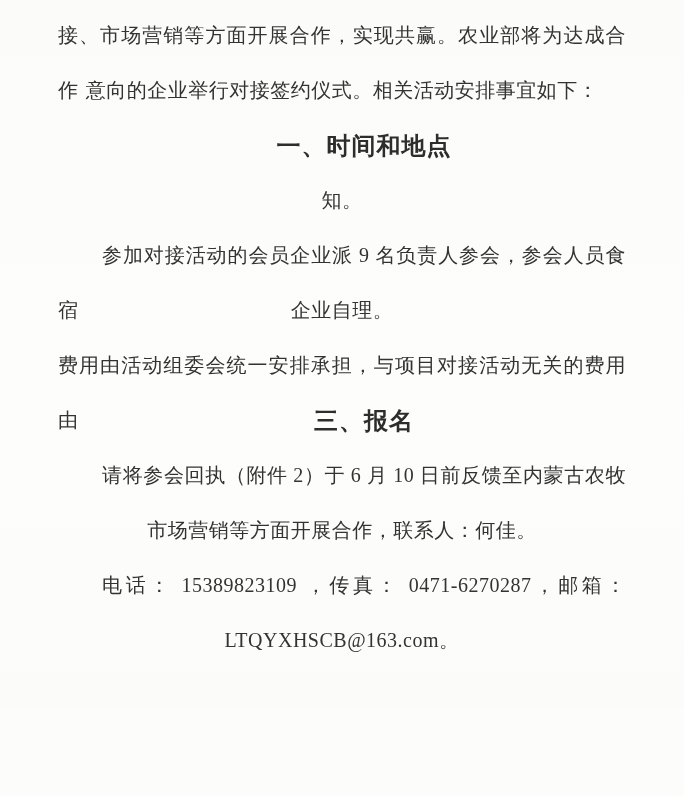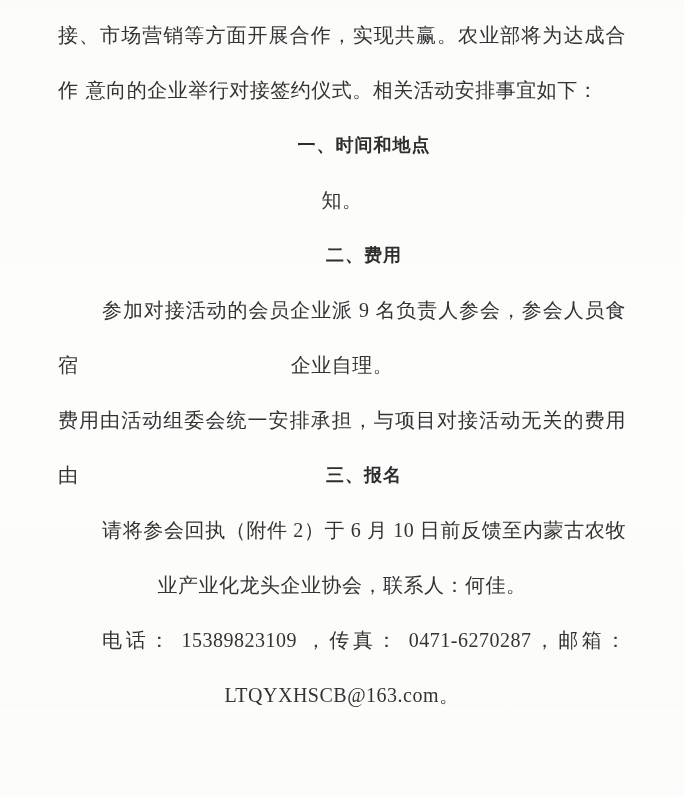--- a/index.html
+++ b/index.html
@@ -35,43 +35,42 @@
     text-align-last: justify;
     text-justify: inter-character;
   }
   
   .line.indent {
     text-indent: 44px;
   }
   .line.heading {
     font-family: "Liberation Sans", "DejaVu Sans", sans-serif;
     font-weight: 700;
-    font-size: 18px;
+    font-size: 24px;
     letter-spacing: 1px;
     color: #2d2d2d;
   }
   .line.email {
     letter-spacing: 0.5px;
   }
 </style>
 </head>
 <body>
 
 <div class="page">
 
   <p class="line just">接、市场营销等方面开展合作，实现共赢。农业部将为达成合作</p>
   <p class="line">意向的企业举行对接签约仪式。相关活动安排事宜如下：</p>
 
   <p class="line heading indent">一、时间和地点</p>
   <p class="line">知。</p>
 
-  <p class="line heading indent">二、费用</p>
   <p class="line indent just">参加对接活动的会员企业派 9 名负责人参会，参会人员食宿</p>
   <p class="line">企业自理。</p>
   <p class="line just">费用由活动组委会统一安排承担，与项目对接活动无关的费用由</p>
 
   <p class="line heading indent">三、报名</p>
   <p class="line indent just">请将参会回执（附件 2）于 6 月 10 日前反馈至内蒙古农牧</p>
-  <p class="line">业产业化龙头企业协会，联系人：何佳。</p>
+  <p class="line">市场营销等方面开展合作，联系人：何佳。</p>
   <p class="line indent just">电话： 15389823109 ，传真： 0471-6270287，邮箱：</p>
   <p class="line email">LTQYXHSCB@163.com。</p>
 
 </div>
 
 </body></html>

